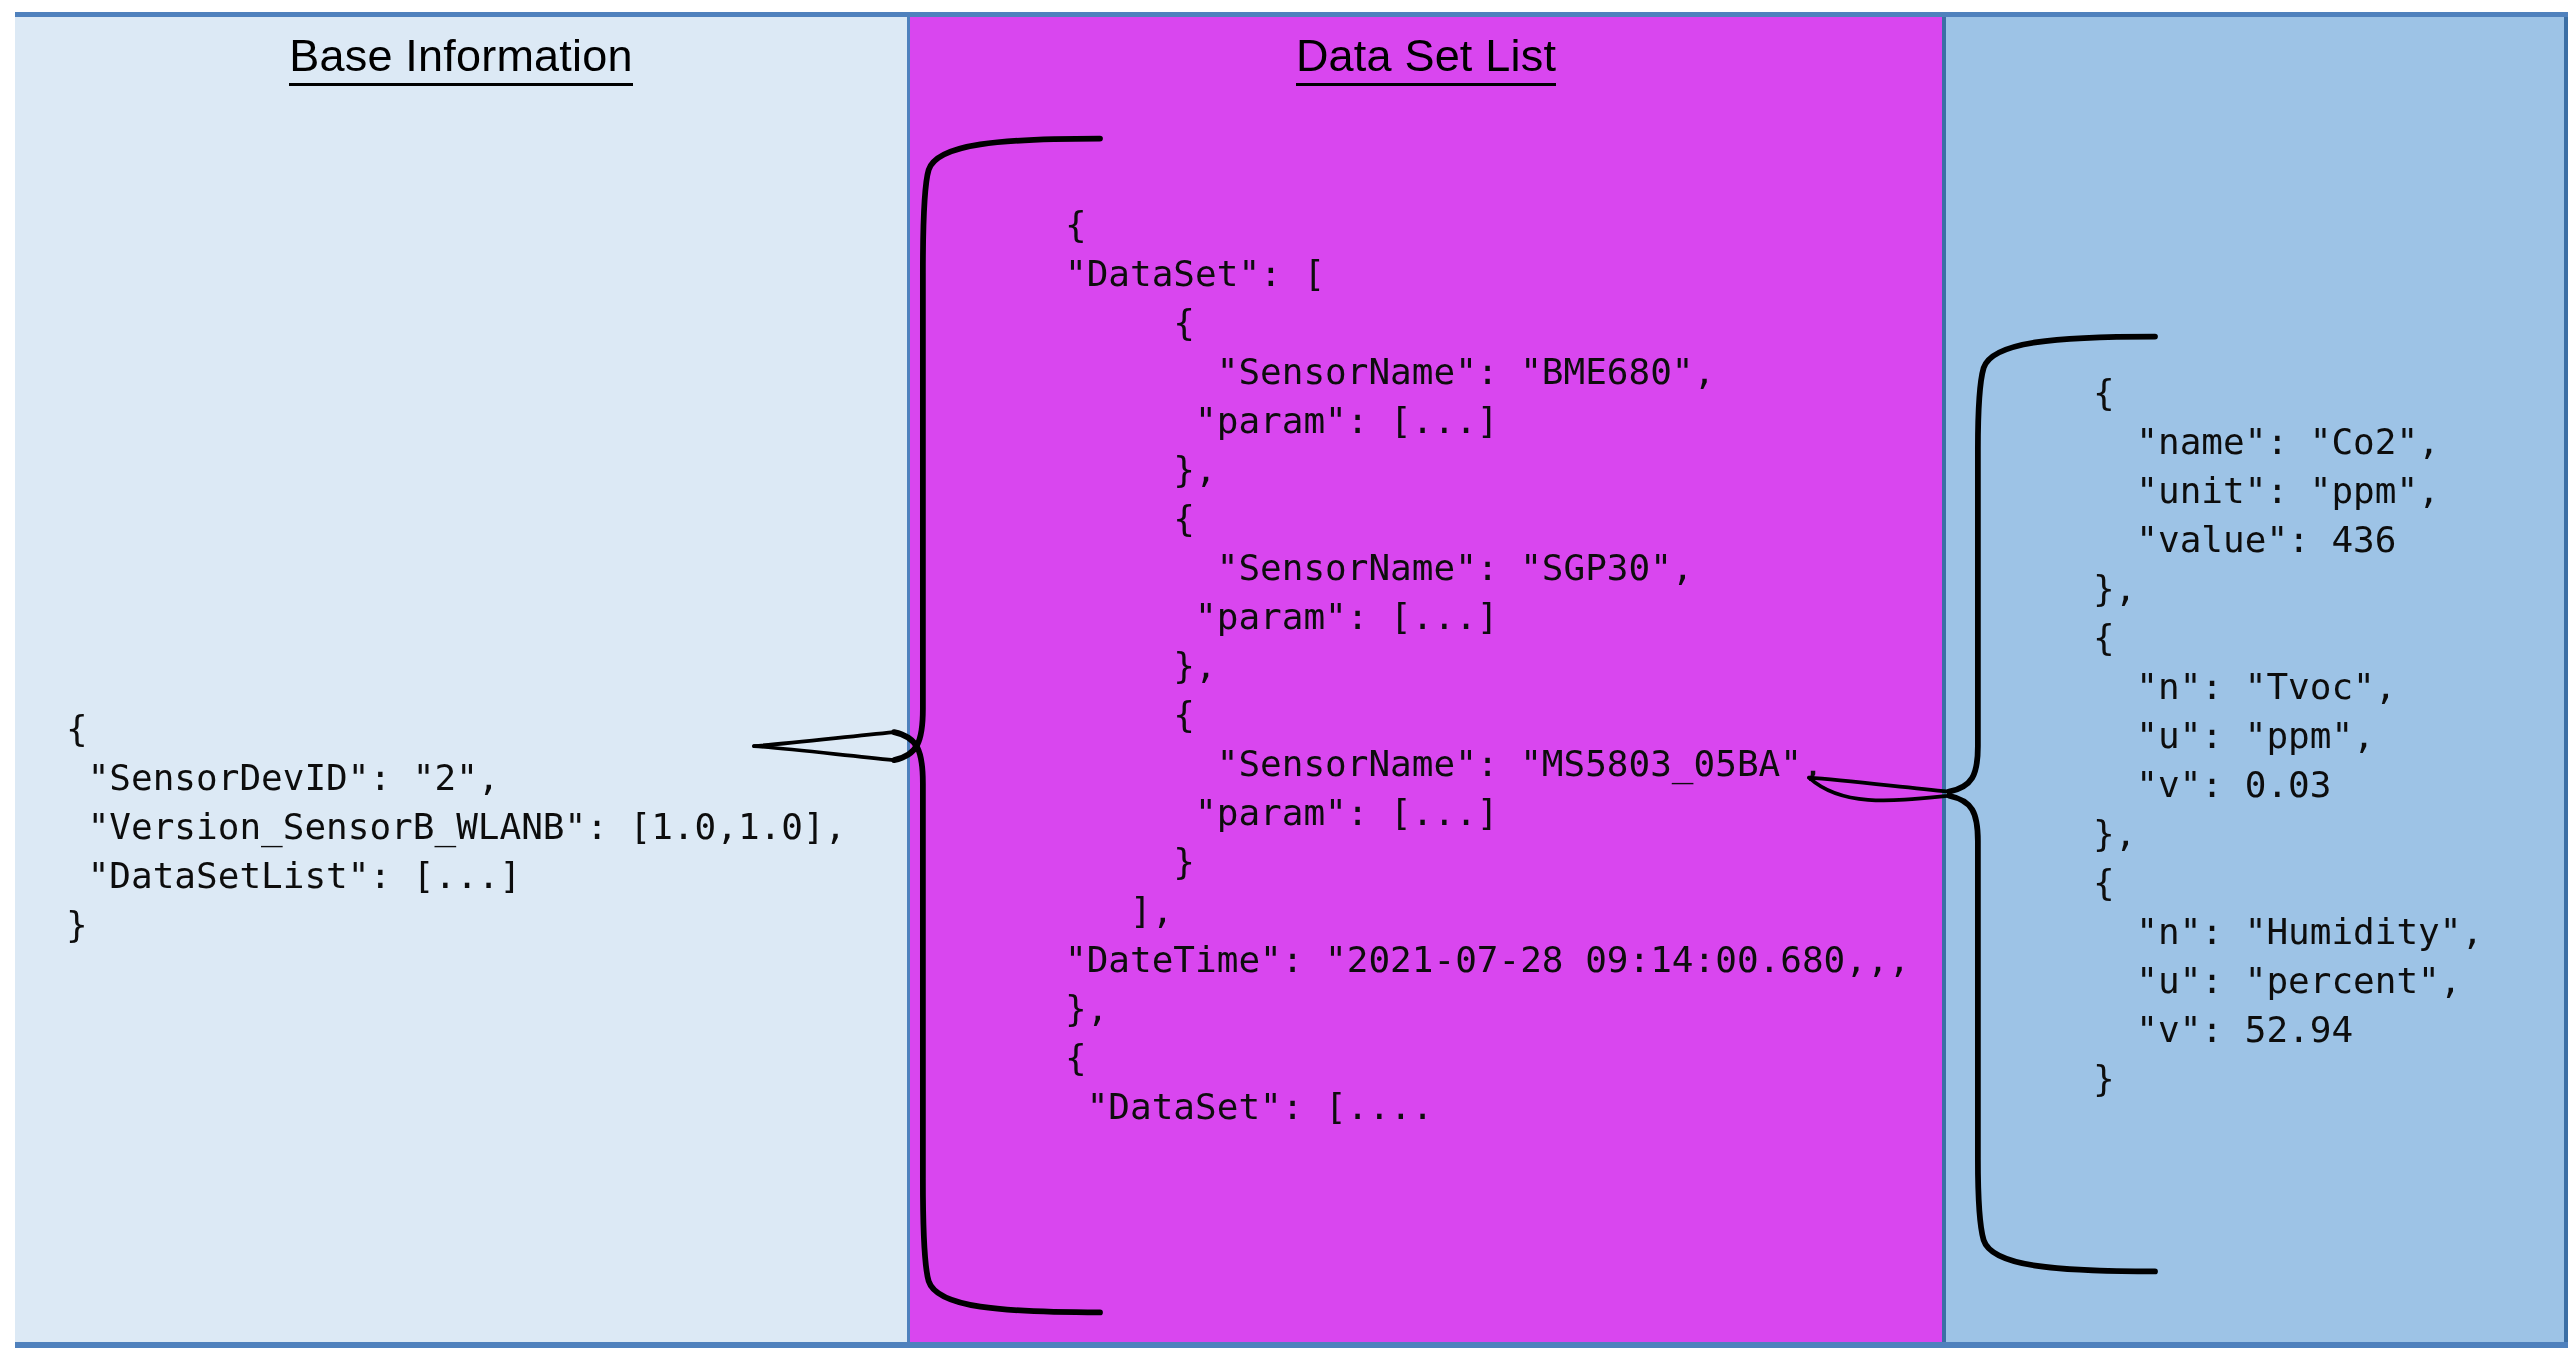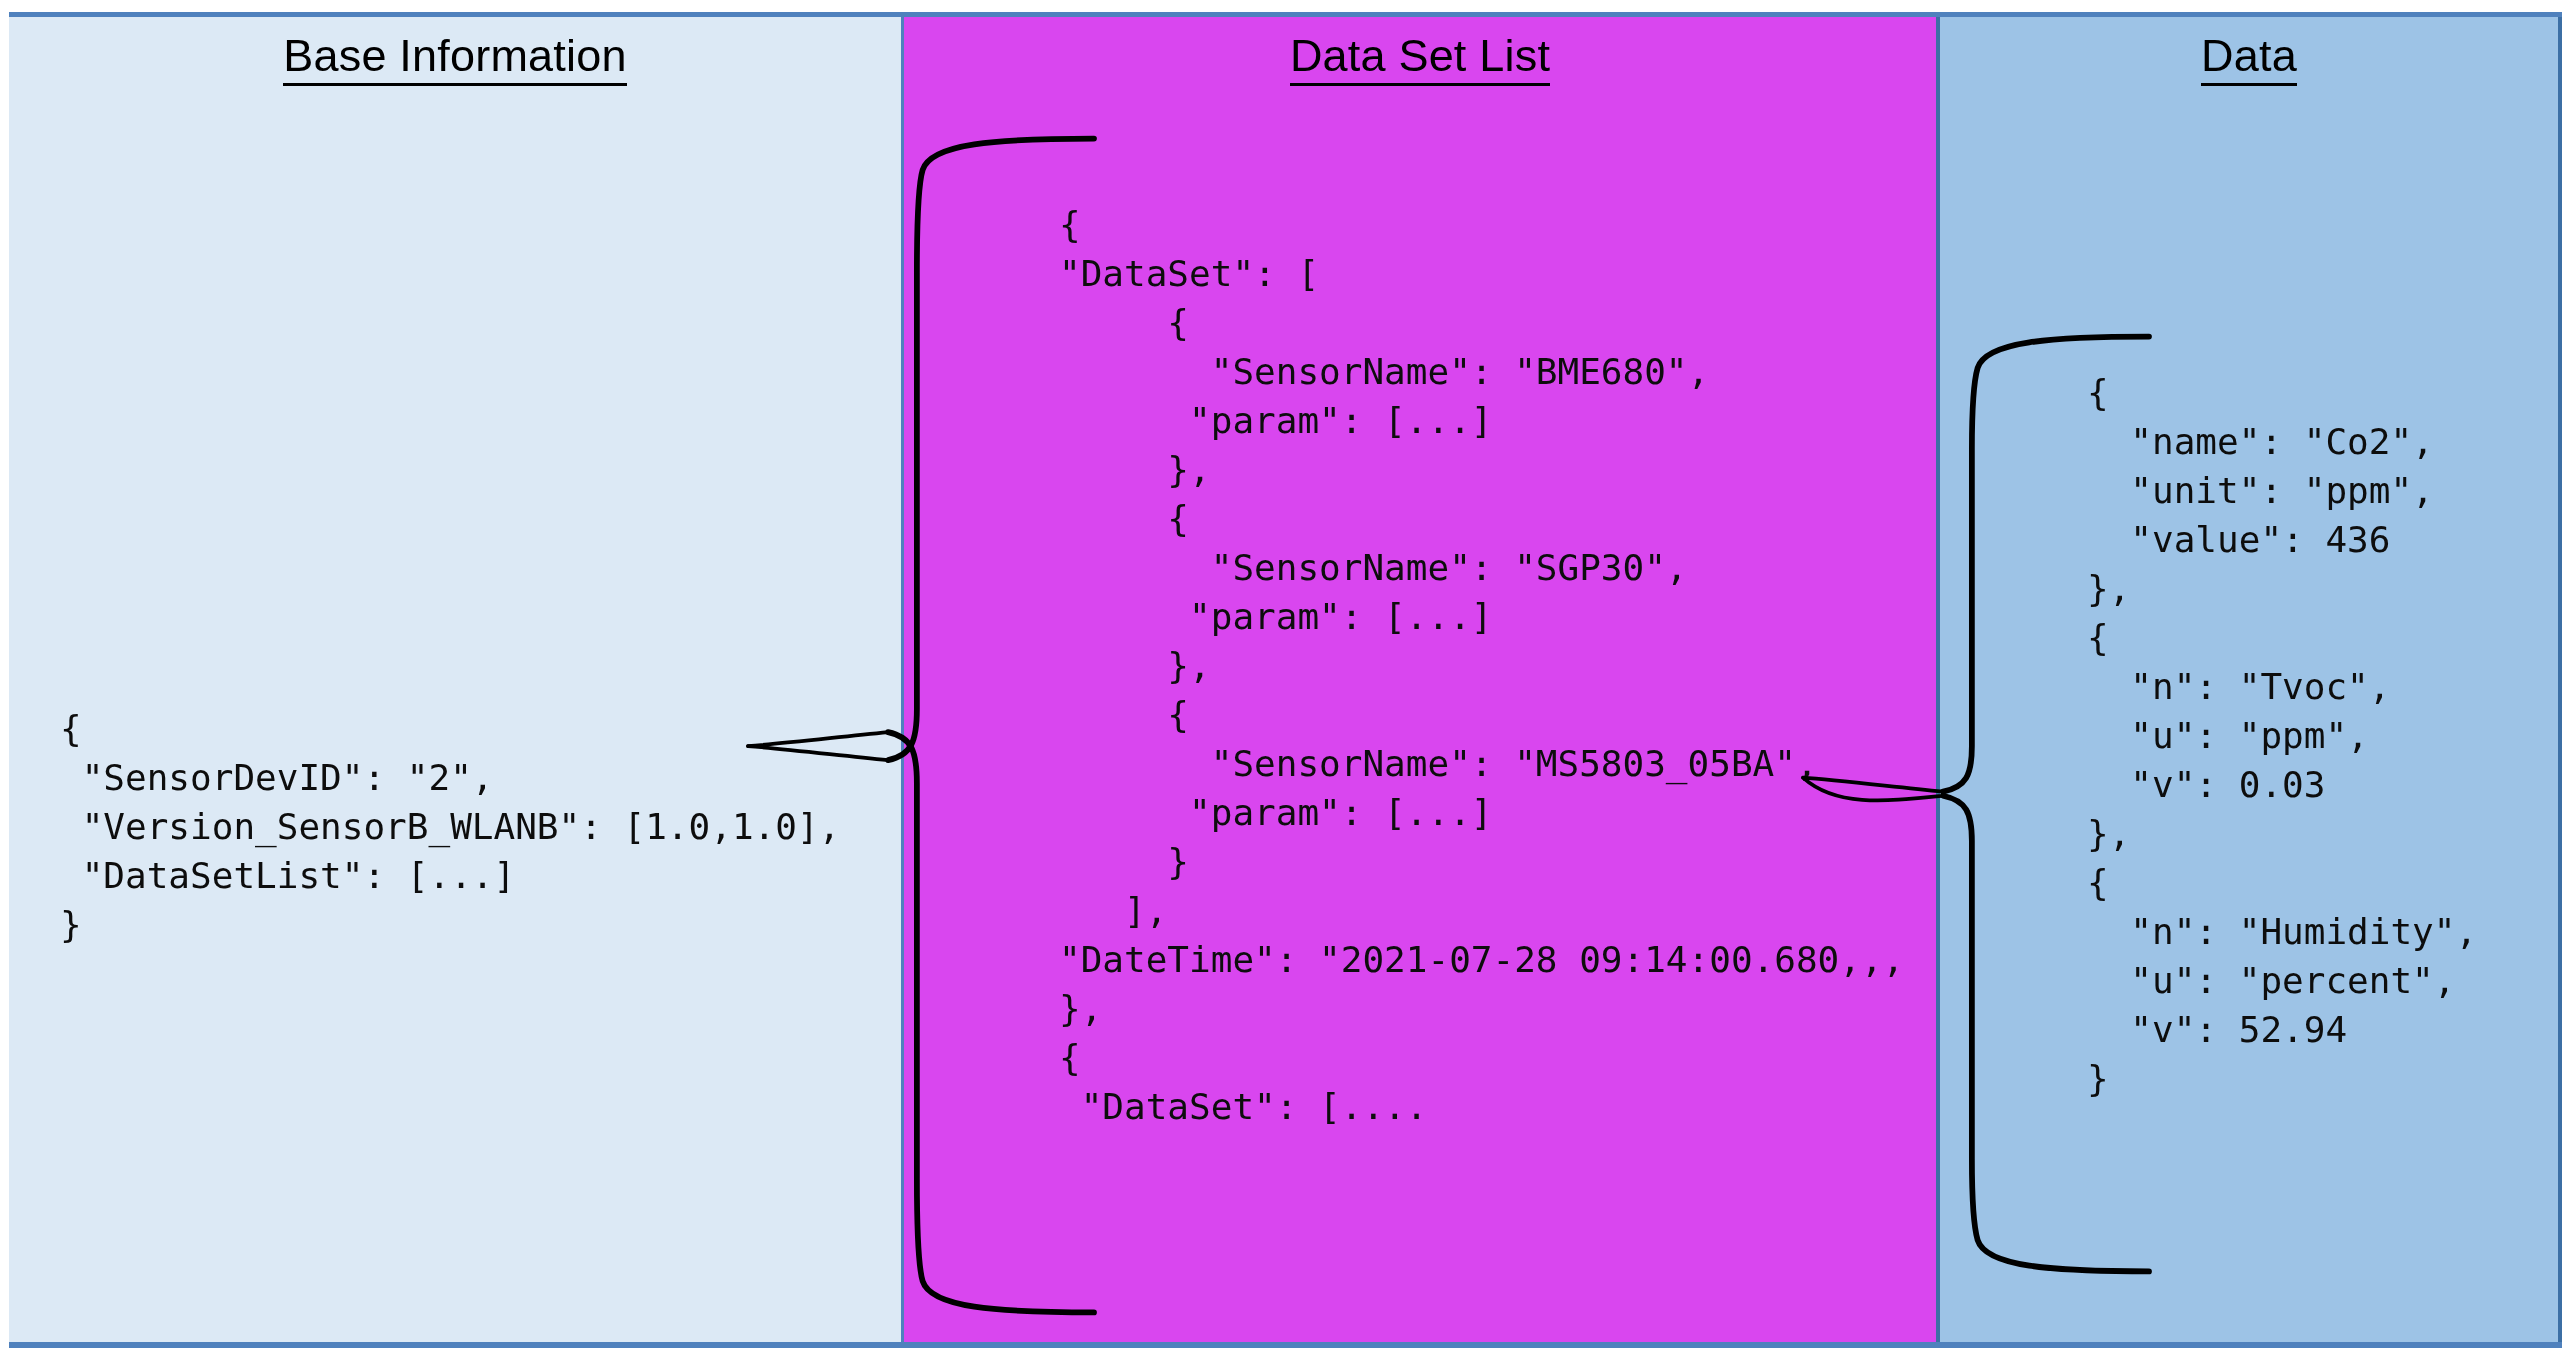--- a/index.html
+++ b/index.html
@@ -9,21 +9,21 @@
   }
   body {
     width: 2576px;
     height: 1372px;
     font-family: "Liberation Sans", sans-serif;
     overflow: hidden;
   }
 
   #figure {
     position: absolute;
-    left: 9px;
+    left: 15px;
     top: 11.5px;
     width: 2553px;
     height: 1336px;
     box-sizing: border-box;
     display: flex;
     border-top: 5px solid #4f81bd;
     border-bottom: 6.6px solid #4f81bd;
     background: #dce9f5;
     justify-content: flex-end;
   }
@@ -151,23 +151,20 @@
       "param": [...]
      }
    ],
 "DateTime": "2021-07-28 09:14:00.680,,,
 },
 {
  "DataSet": [....</pre>
   </div>
 
   <div class="panel" id="panel-data">
-    <div class="panel-title">
-      <span>Data</span>
-    </div>
     <pre class="code" id="code-data">{
   "name": "Co2",
   "unit": "ppm",
   "value": 436
 },
 {
   "n": "Tvoc",
   "u": "ppm",
   "v": 0.03
 },

